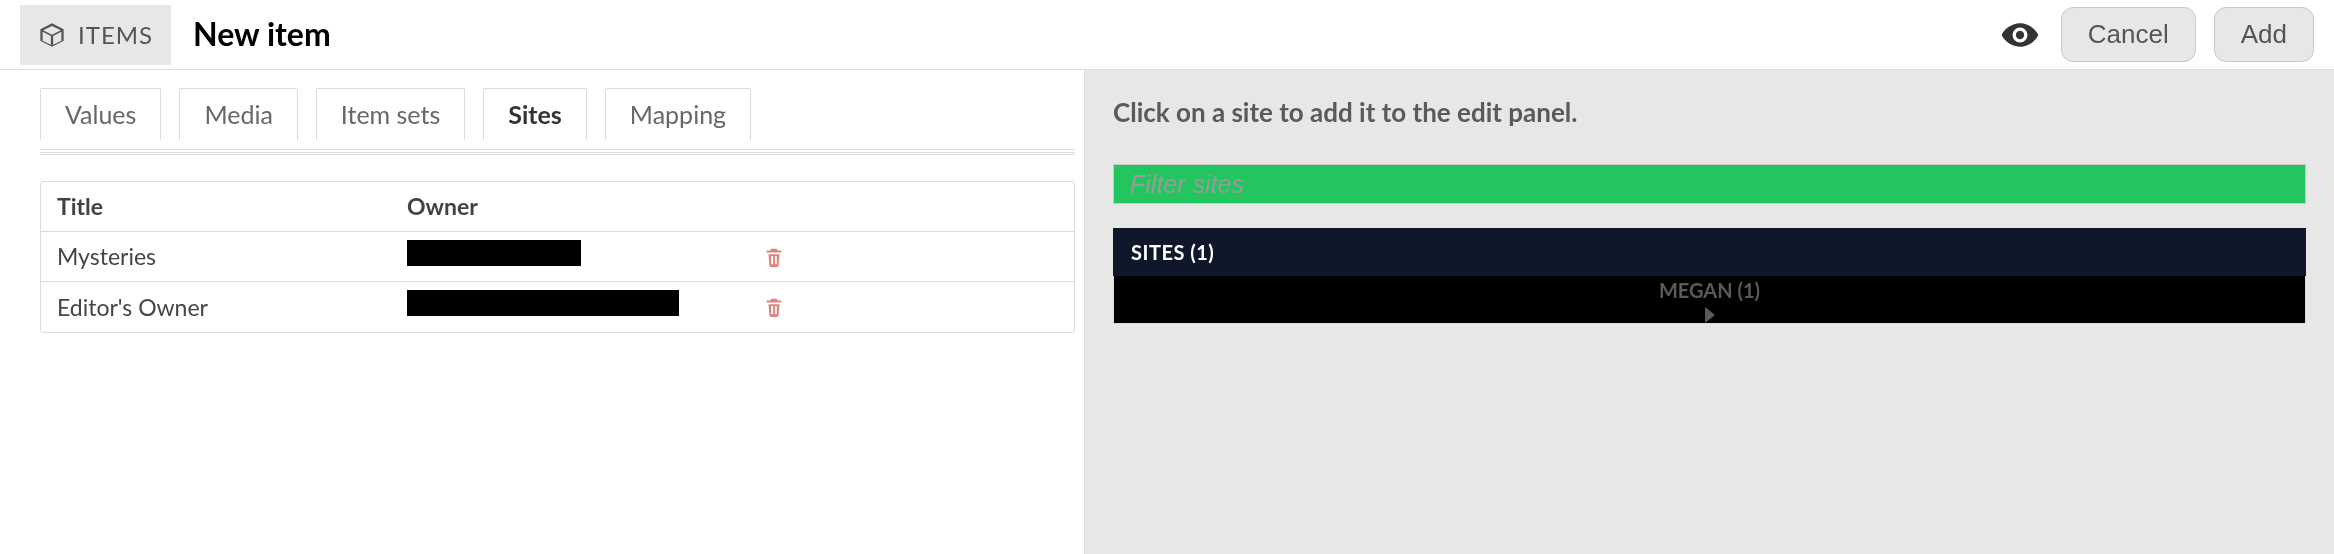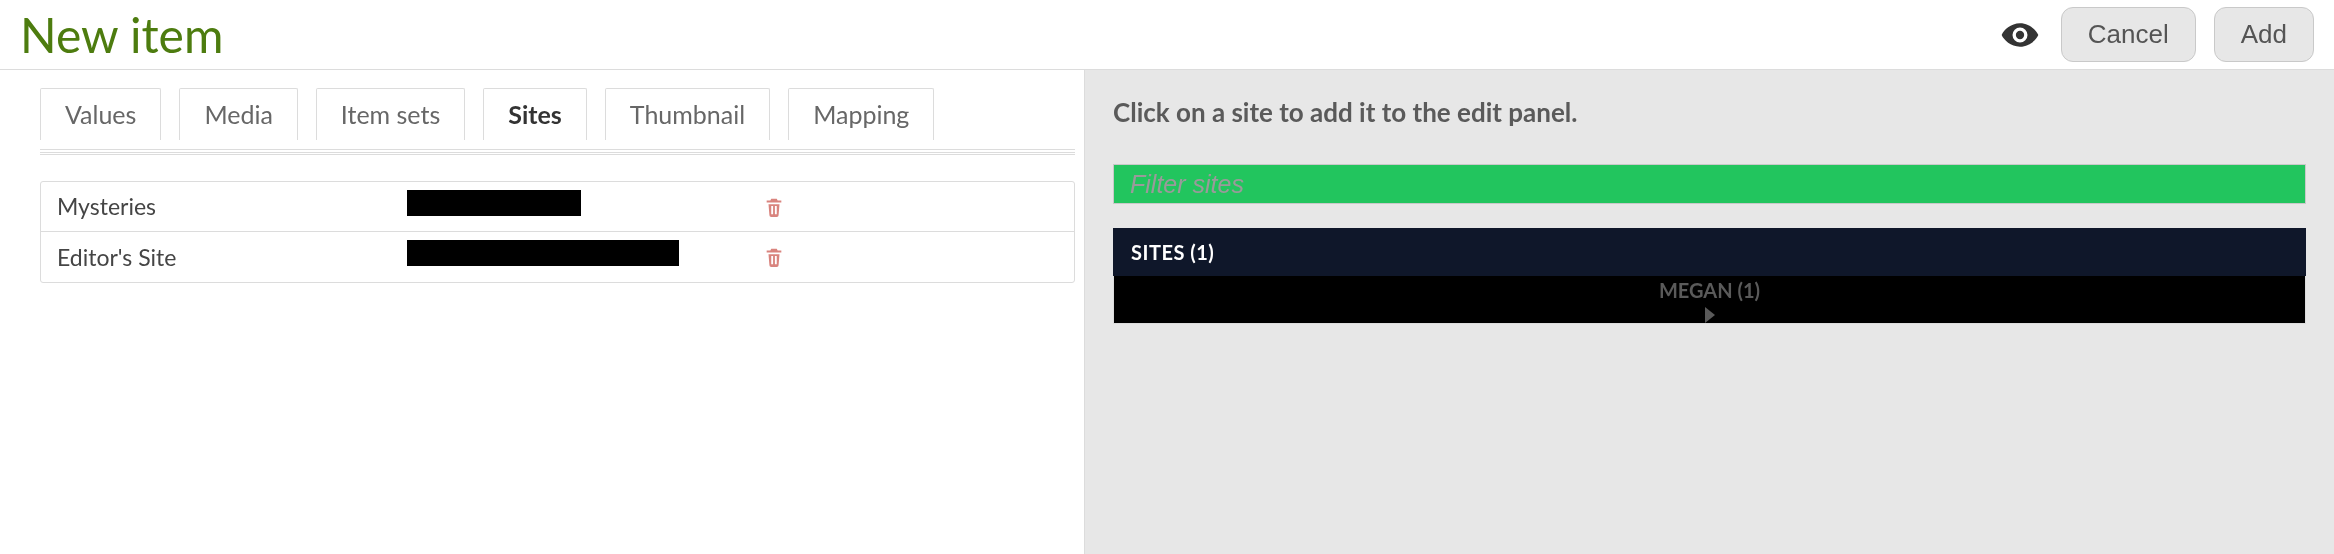--- a/index.html
+++ b/index.html
@@ -32,23 +32,23 @@
     margin-top: 0;
   }
   .items-chip .icon svg { display:block; }
   .items-chip-label {
     font-weight: 400;
     color: #555;
     letter-spacing: 1px;
     font-size: 24px;
   }
   .page-title {
-    font-size: 48px;
-    font-weight: 400;
-    color: #4d7c0f;
+    font-size: 32px;
+    font-weight: 700;
+    color: #000000;
   }
   .header-spacer { flex: 1; }
   .header-actions {
     display: flex;
     align-items: center;
     gap: 18px;
   }
   .eye-icon {
     display:inline-flex;
     align-items:center;
@@ -198,20 +198,28 @@
     width:0;height:0;
     border-top:8px solid transparent;
     border-bottom:8px solid transparent;
     border-left:10px solid #5a5a5a;
   }
 </style>
 </head>
 <body>
 
 <div class="header">
+  <div class="items-chip">
+    <span class="icon">
+      <svg width="28" height="28" viewBox="0 0 24 24" fill="#555">
+        <path d="M12 2 2 7v10l10 5 10-5V7L12 2zm0 2.2 7.5 3.75L12 11.7 4.5 7.95 12 4.2zM4 9.3l7 3.5v7.6l-7-3.5V9.3zm16 0v7.6l-7 3.5v-7.6l7-3.5z"></path>
+      </svg>
+    </span>
+    <span class="items-chip-label">ITEMS</span>
+  </div>
 
   <h1 class="page-title">New item</h1>
 
   <div class="header-spacer"></div>
 
   <div class="header-actions">
     <span class="eye-icon">
       <svg width="40" height="40" viewBox="0 0 24 24" fill="#333">
         <path d="M12 5C6.5 5 2.2 9.1 1 12c1.2 2.9 5.5 7 11 7s9.8-4.1 11-7c-1.2-2.9-5.5-7-11-7zm0 11.5A4.5 4.5 0 1 1 16.5 12 4.5 4.5 0 0 1 12 16.5zm0-7A2.5 2.5 0 1 0 14.5 12 2.5 2.5 0 0 0 12 9.5z"></path>
       </svg>
@@ -223,40 +231,44 @@
 
 <div class="body">
 
   <div class="main">
 
     <div class="tabs" id="tabs-container">
         <div class="tab">Values</div>
         <div class="tab">Media</div>
         <div class="tab">Item sets</div>
         <div class="tab active">Sites</div>
-        <div class="tab">Thumbnail</div>
         <div class="tab">Mapping</div>
       </div>
     <div class="tabline"></div>
 
     <div class="table">
+      <div class="thead">
+        <div class="col-title">Title</div>
+        <div class="col-owner">Owner</div>
+        <div class="col-actions"></div>
+      </div>
       <div id="table-body">
           <div class="trow">
             <div class="col-title">Mysteries</div>
             <div class="col-owner"><span class="redact" style="width: 174px;"></span></div>
             <div class="col-actions">
               <span class="trash-btn">
                 <svg viewBox="0 0 24 24" fill="#d9847e">
                   <path d="M9 3h6l1 2h4v2H4V5h4l1-2zm-3 6h12l-1 12a2 2 0 0 1-2 2H9a2 2 0 0 1-2-2L6 9zm3 2v9h2v-9H9zm4 0v9h2v-9h-2z"></path>
                 </svg>
               </span>
             </div>
           </div>
           <div class="trow">
-            <div class="col-title">Editor's Site</div>
+            <div class="col-title">Editor's Owner</div>
             <div class="col-owner"><span class="redact" style="width: 272px;"></span></div>
             <div class="col-actions">
               <span class="trash-btn">
                 <svg viewBox="0 0 24 24" fill="#d9847e">
                   <path d="M9 3h6l1 2h4v2H4V5h4l1-2zm-3 6h12l-1 12a2 2 0 0 1-2 2H9a2 2 0 0 1-2-2L6 9zm3 2v9h2v-9H9zm4 0v9h2v-9h-2z"></path>
                 </svg>
               </span>
             </div>
           </div>
         </div>

